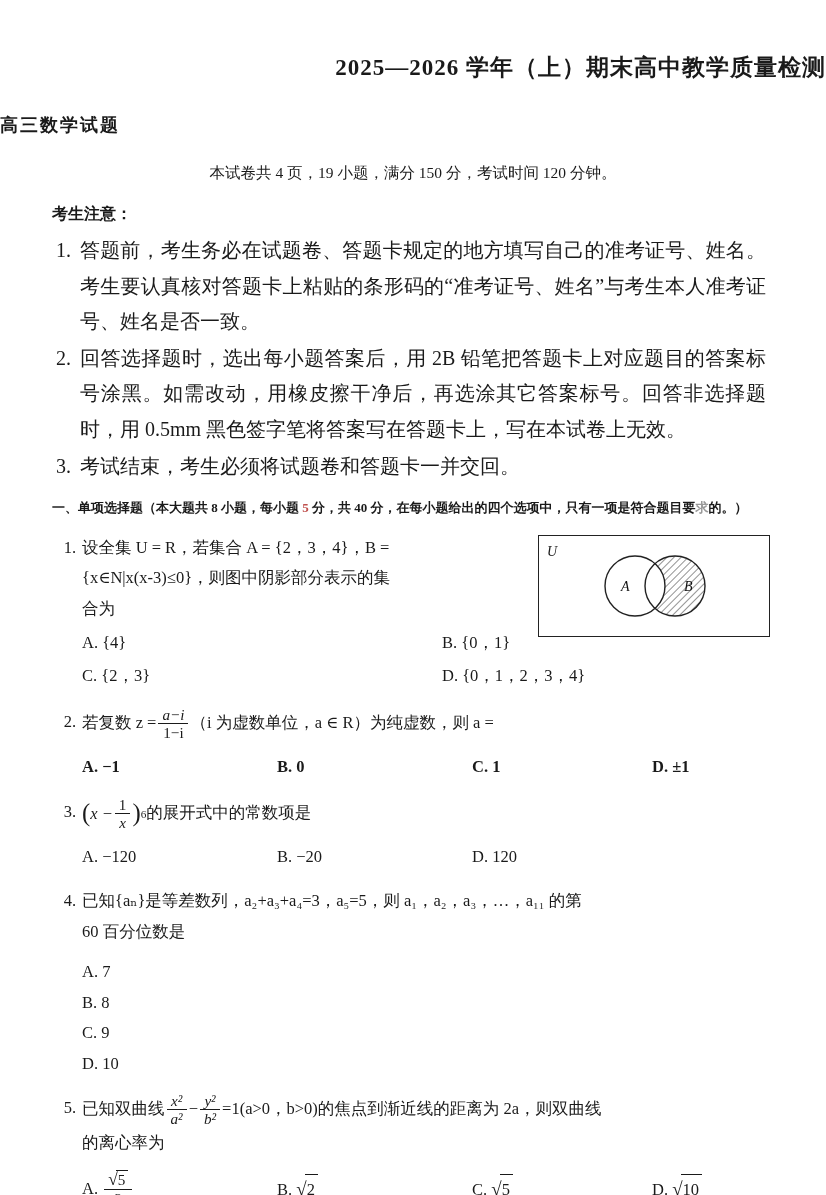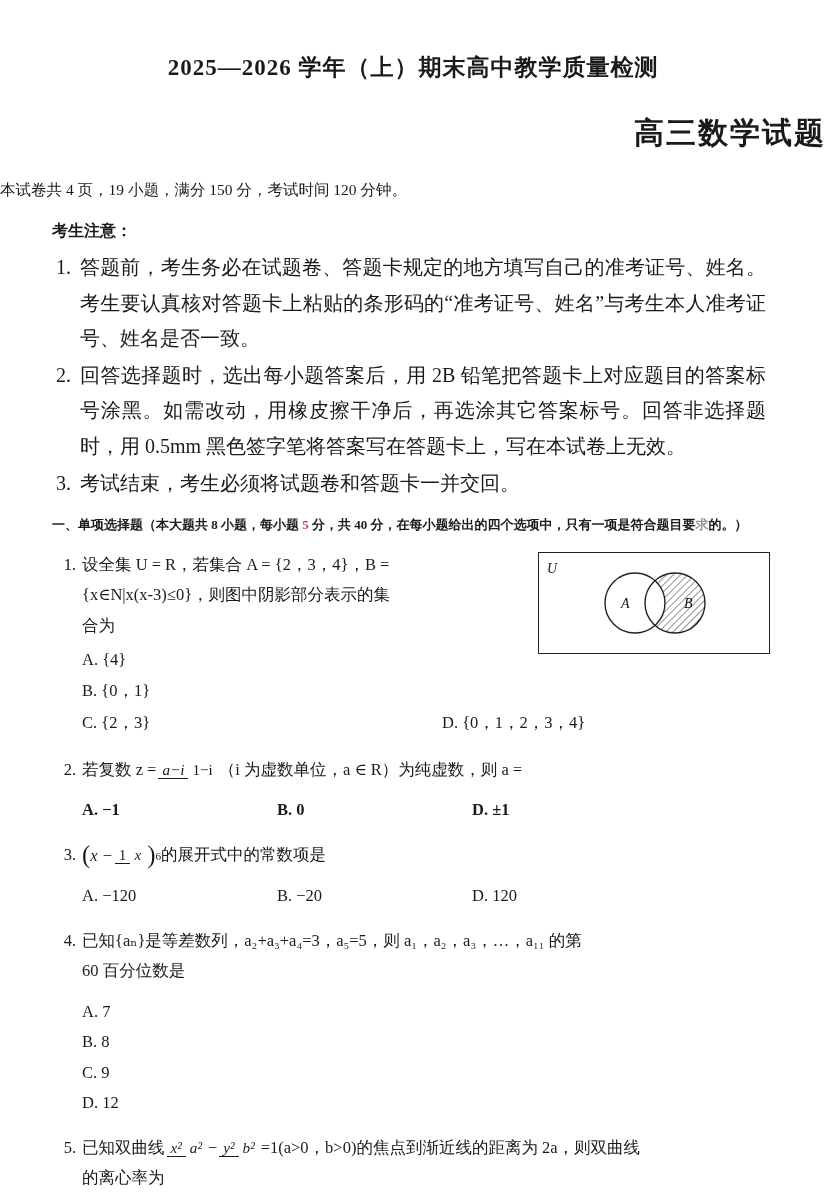--- a/index.html
+++ b/index.html
@@ -16,36 +16,36 @@
     overflow: hidden;
   }
   .page {
     position: relative;
     width: 826px;
     height: 1195px;
     padding: 0;
     box-sizing: border-box;
   }
   .doc-title {
-    text-align: center;
+    text-align: right;
     font-size: 23px;
     font-weight: bold;
     letter-spacing: 1px;
     margin: 52px 0 0 0;
     font-family: "Liberation Serif", "DejaVu Serif", serif;
   }
   .doc-subtitle {
-    text-align: right;
-    font-size: 30px;
+    text-align: left;
+    font-size: 18px;
     font-weight: bold;
     margin: 30px 0 0 0;
     letter-spacing: 2px;
   }
   .doc-note {
-    text-align: left;
+    text-align: center;
     font-size: 15.5px;
     margin: 26px 0 0 0;
   }
   .notice-head {
     font-size: 16px;
     font-weight: bold;
     margin: 20px 0 8px 52px;
   }
   ol.notices {
     margin: 6px 0 0 0;
@@ -106,21 +106,21 @@
     width: 230px;
     height: 100px;
     border: 1.6px solid #222;
   }
   .q1-body {
     width: 480px;
   }
   
   .frac {
     display: inline-flex;
-    flex-direction: row;
+    flex-direction: column;
     vertical-align: middle;
     text-align: center;
     font-size: 0.92em;
     line-height: 1.12;
     margin: 0 2px;
     position: relative;
     top: -1px;
     justify-content: space-between;
   }
   .frac > .num { border-bottom: 1.1px solid #1a1a1a; padding: 0 4px; }
@@ -191,41 +191,42 @@
           <g clip-path="url(#clipB)">
             <rect x="100" y="10" width="120" height="90" fill="url(#hatch)"></rect>
             <circle cx="96" cy="50" r="30" fill="#ffffff"></circle>
           </g>
           <circle cx="96" cy="50" r="30" fill="none" stroke="#222" stroke-width="1.4"></circle>
           <circle cx="136" cy="50" r="30" fill="none" stroke="#222" stroke-width="1.4"></circle>
           <text x="82" y="55" font-size="14" font-style="italic" fill="#111" font-family="Liberation Serif, serif">A</text>
           <text x="145" y="55" font-size="14" font-style="italic" fill="#111" font-family="Liberation Serif, serif">B</text>
         </svg>
       </div>
-      <div class="opts opts-wide" style="margin-top:4px;flex-direction:column;">
+      <div class="opts opts-wide" style="margin-top:4px;">
         <div class="opt-a">A. {4}</div>
         <div class="opt-b">B. {0，1}</div>
       </div>
       <div class="opts opts-wide">
         <div class="opt-a">C. {2，3}</div>
         <div class="opt-b">D. {0，1，2，3，4}</div>
       </div>
     </li>
 
     <li style="margin-top:16px;">
       <span class="qnum">2.</span>
       <div>
         <span>若复数 z =</span><span class="frac">
             <span class="num ital">a−i</span>
             <span class="den">1−i</span>
           </span><span>（i 为虚数单位，a ∈ R）为纯虚数，则 a =</span>
       </div>
       <div class="opts" style="margin-top:10px;font-weight:bold;">
         <div class="opt-a">A. −1</div>
         <div class="opt-b">B. 0</div>
+        <div class="opt-c">C. 1</div>
         <div class="opt-d">D. ±1</div>
       </div>
     </li>
 
     <li style="margin-top:14px;">
       <span class="qnum">3.</span>
       <div>
         <span class="bigexpr">
             <span class="paren-big">(</span>
             <span class="ital">x −</span>
@@ -247,21 +248,21 @@
     <li style="margin-top:14px;">
       <span class="qnum">4.</span>
       <div>
         <div>已知{aₙ}是等差数列，a₂+a₃+a₄=3，a₅=5，则 a₁，a₂，a₃，…，a₁₁ 的第</div>
         <div>60 百分位数是</div>
       </div>
       <div class="opts" style="margin-top:10px;flex-direction:column;">
         <div class="opt-a">A. 7</div>
         <div class="opt-b">B. 8</div>
         <div class="opt-c">C. 9</div>
-        <div class="opt-d">D. 12</div>
+        <div class="opt-d">D. 10</div>
       </div>
     </li>
 
     <li style="margin-top:14px;">
       <span class="qnum">5.</span>
       <div>
         <span>已知双曲线</span><span class="frac">
             <span class="num ital">x²</span>
             <span class="den ital">a²</span>
           </span><span>−</span><span class="frac">

